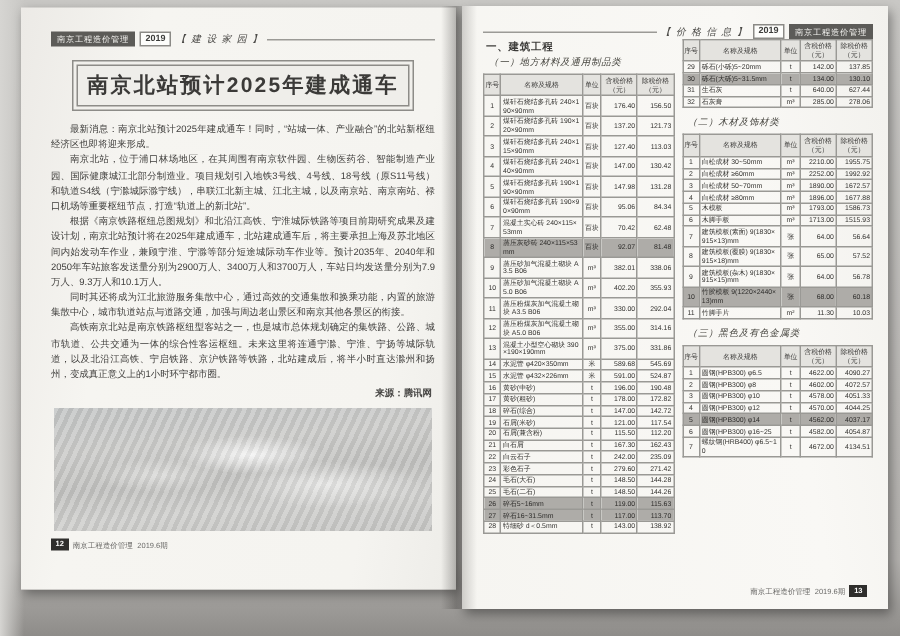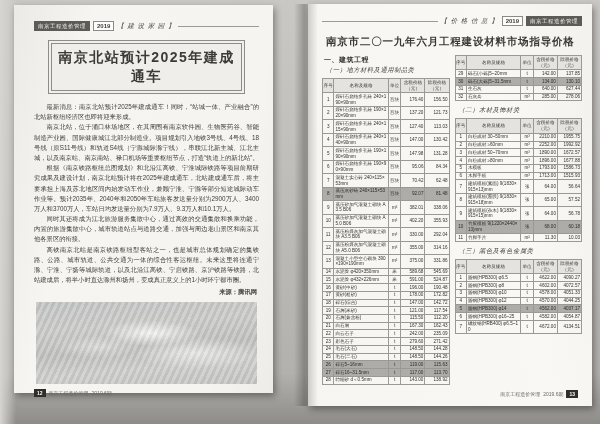--- a/index.html
+++ b/index.html
@@ -4,21 +4,21 @@
 <style>
   html,body{margin:0;padding:0;background:#8f8d8a;}
   .scan{position:relative;width:600px;height:424px;overflow:hidden;
     background:linear-gradient(180deg,#c9c8c5 0%,#bcbab7 55%,#b3b1ae 88%,#989693 97%,#8e8c89 100%);
     font-family:"Liberation Sans","DejaVu Sans",sans-serif;}
   .edge-light{position:absolute;left:0;top:0;width:16px;height:100%;
     background:linear-gradient(90deg,#d6d5d2,rgba(214,213,210,0));}
   
   .page{position:absolute;box-sizing:border-box;background:#f7f6f2;
     box-shadow:2px 3px 7px rgba(0,0,0,.38);}
-  .page-left{left:14px;top:5px;width:259px;height:388px;padding:16px 14px 6px 20px;
+  .page-left{left:14px;top:5px;width:290px;height:388px;padding:16px 14px 6px 20px;
     background:linear-gradient(100deg,#eceae6 0%,#f6f5f1 25%,#f5f4f0 80%,#edecE8 100%);}
   .page-right{left:308px;top:4px;width:284px;height:402px;padding:12px 10px 6px 14px;
     background:linear-gradient(260deg,#f2f1ed 0%,#f9f8f5 30%,#f6f5f1 100%);}
   .gutter{position:absolute;left:294px;top:4px;width:24px;height:402px;z-index:5;
     background:linear-gradient(90deg,rgba(0,0,0,0) 0%,rgba(40,38,36,.30) 42%,rgba(40,38,36,.18) 62%,rgba(0,0,0,0) 100%);}
   
   .hdr{display:flex;align-items:center;gap:3px;}
   .badge-dark{background:#5c5b58;color:#f3f2ef;font-size:5.5px;padding:1.5px 4px;letter-spacing:.5px;}
   .badge-year{border:1px solid #8b8a86;background:#fdfdfb;color:#3c3c3a;font-size:6px;font-weight:bold;padding:0 3px;line-height:8px;}
   .badge-col{font-family:"Liberation Serif","DejaVu Serif",serif;font-style:italic;font-size:6.5px;color:#4c4b48;letter-spacing:1px;white-space:nowrap;}
@@ -95,21 +95,20 @@
   </div>
 
   <div class="page page-right">
     <div class="hdr">
       <span class="rule"></span>
       <span class="badge-col">【 价 格 信 息 】</span>
       <span class="badge-year">2019</span>
       <span class="badge-dark">南京工程造价管理</span>
     </div>
 
-    <div class="price-title">南京市二〇一九年六月工程建设材料市场指导价格</div>
 
     <div class="cols">
 
       <div class="col">
         <div class="sec-h">一、建筑工程</div>
         <div class="sec-sub">（一）地方材料及通用制品类</div>
         <table class="price">
           <colgroup>
               <col class="c-no">
               <col class="c-name">

